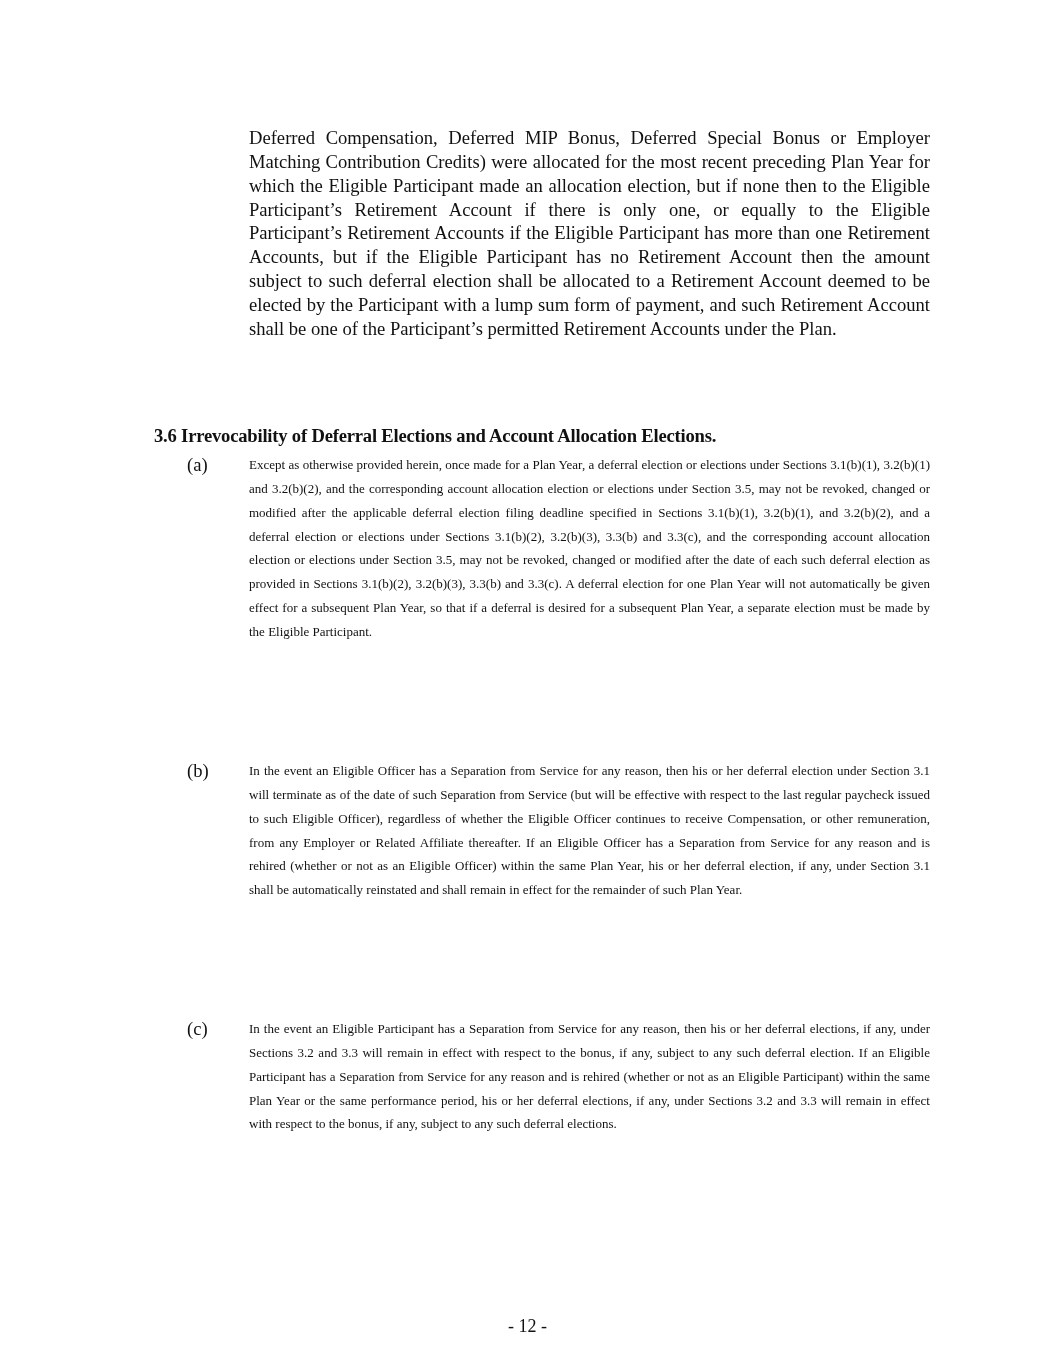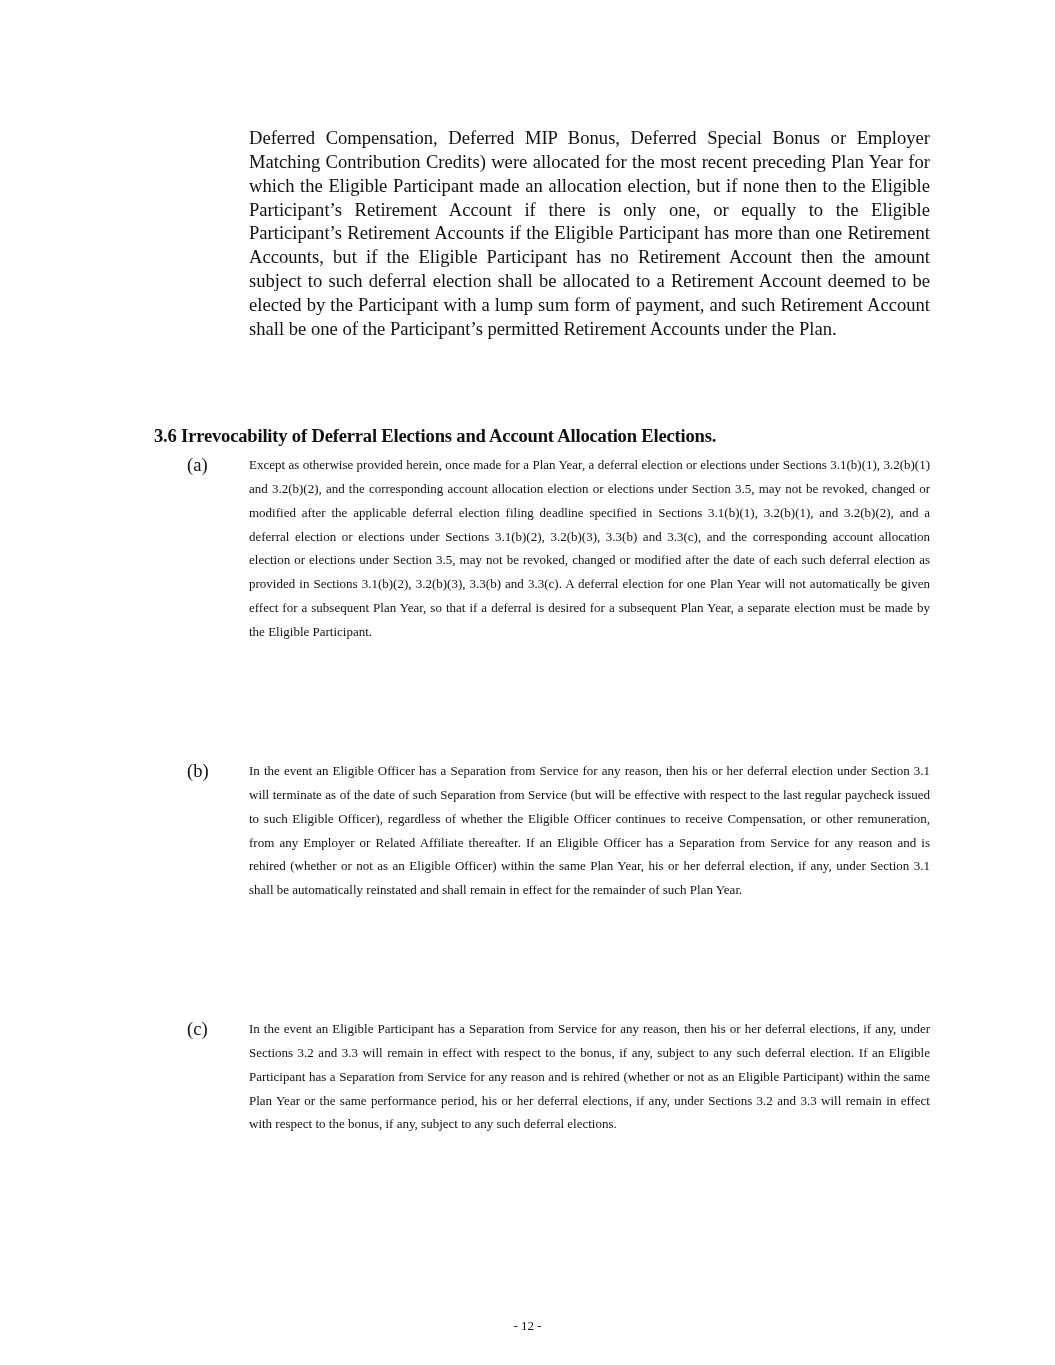--- a/index.html
+++ b/index.html
@@ -64,21 +64,21 @@
   }
   #item-a { top: 453px; }
   #item-b { top: 759px; }
   #item-c { top: 1017px; }
   .footer {
     position: absolute;
     left: 0;
     width: 1055px;
     top: 1316px;
     text-align: center;
-    font-size: 13px;
+    font-size: 18px;
     line-height: 20px;
   }
 </style>
 </head>
 <body>
 
 <div class="page">
 
   <p class="para cont">Deferred Compensation, Deferred MIP Bonus, Deferred Special Bonus or Employer Matching Contribution Credits) were allocated for the most recent preceding Plan Year for which the Eligible Participant made an allocation election, but if none then to the Eligible Participant’s Retirement Account if there is only one, or equally to the Eligible Participant’s Retirement Accounts if the Eligible Participant has more than one Retirement Accounts, but if the Eligible Participant has no Retirement Account then the amount subject to such deferral election shall be allocated to a Retirement Account deemed to be elected by the Participant with a lump sum form of payment, and such Retirement Account shall be one of the Participant’s permitted Retirement Accounts under the Plan.</p>
 

